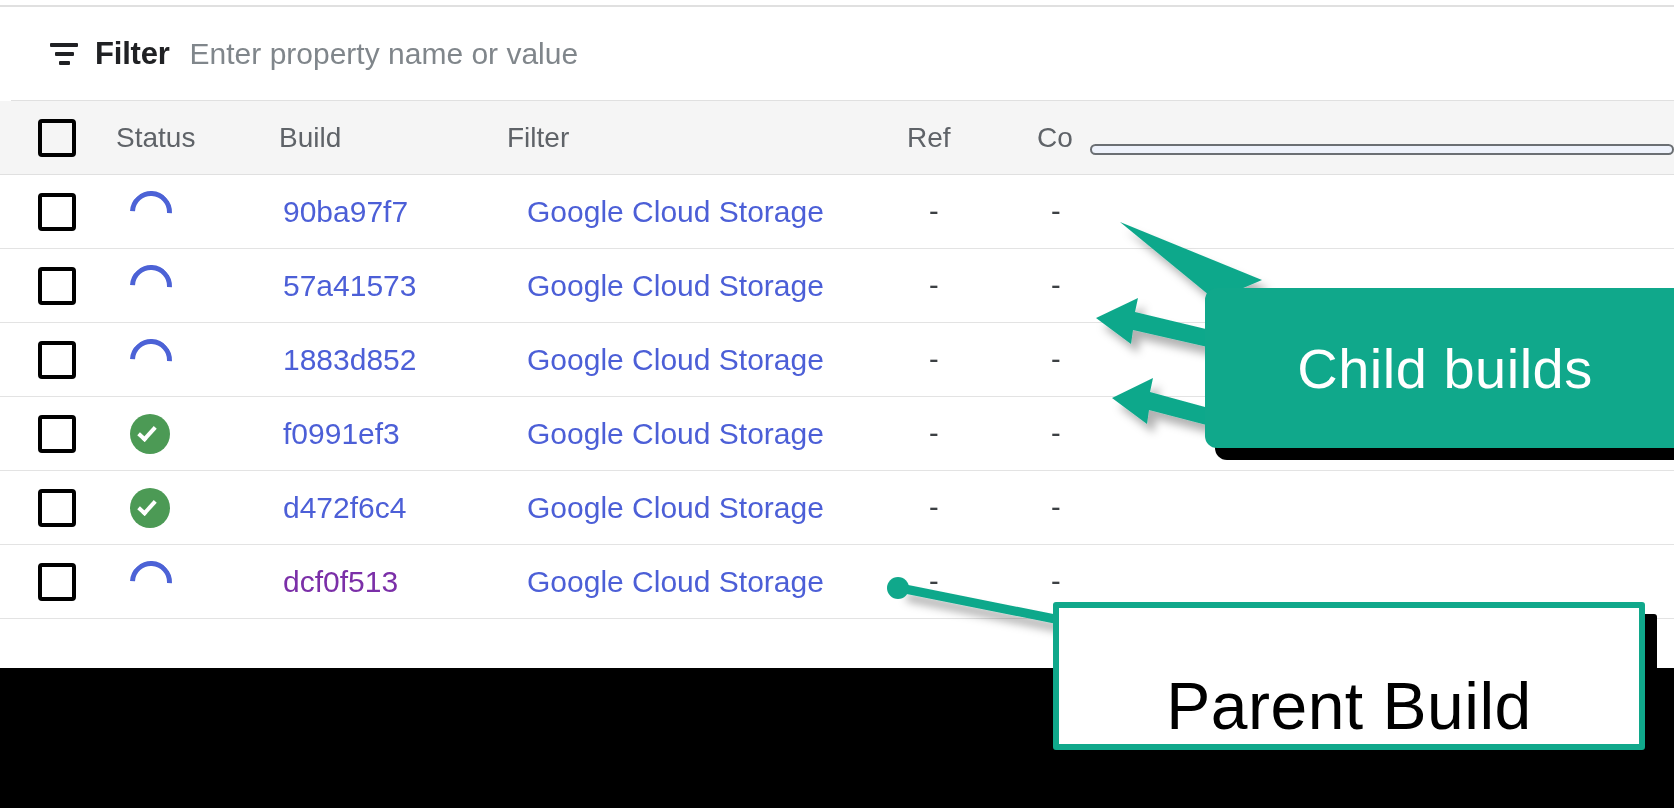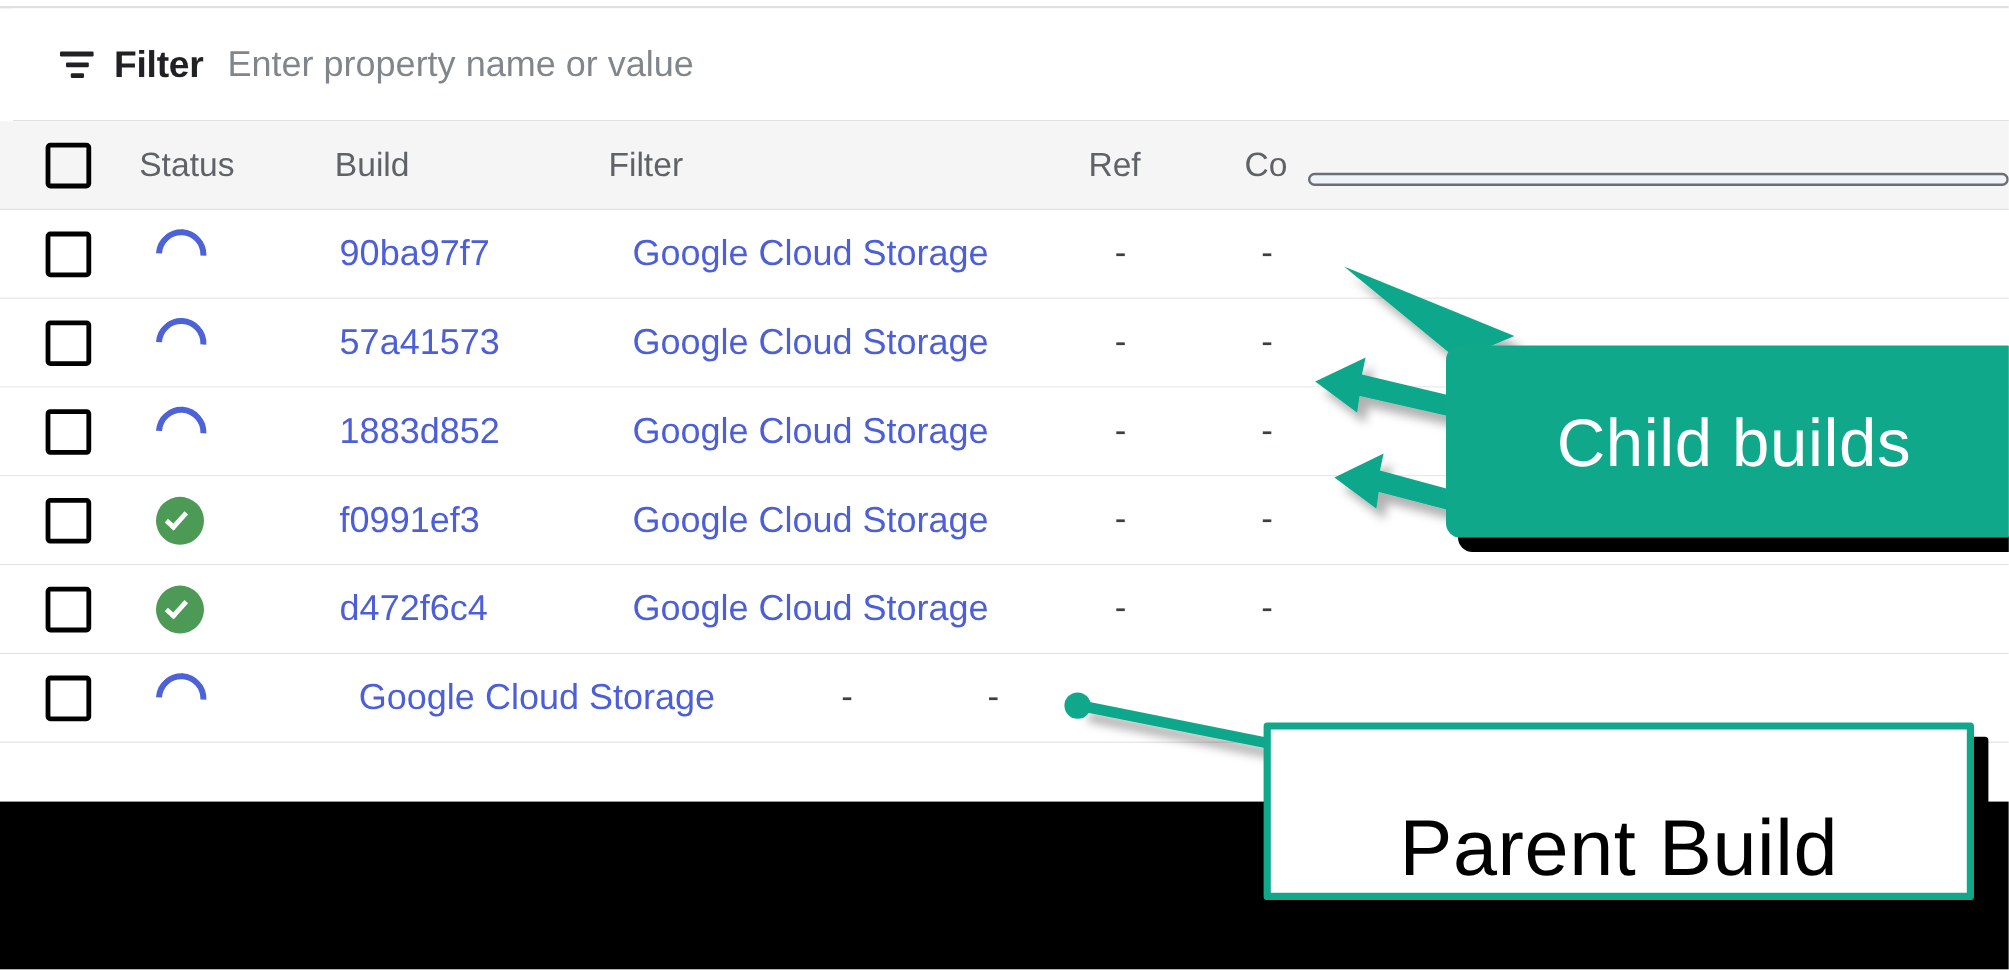--- a/index.html
+++ b/index.html
@@ -398,20 +398,23 @@
       </div>
     </div>
 
     <div class="row">
       <div class="c-check">
         <div class="checkbox"></div>
       </div>
       <div class="c-status">
         <div class="spinner"></div>
       </div>
+      <div class="c-build">
+        <a class="link visited">dcf0f513</a>
+      </div>
       <div class="c-source">
         <a class="link">Google Cloud Storage</a>
       </div>
       <div class="c-ref">
         <span class="dash">-</span>
       </div>
       <div class="c-co">
         <span class="dash">-</span>
       </div>
     </div>

